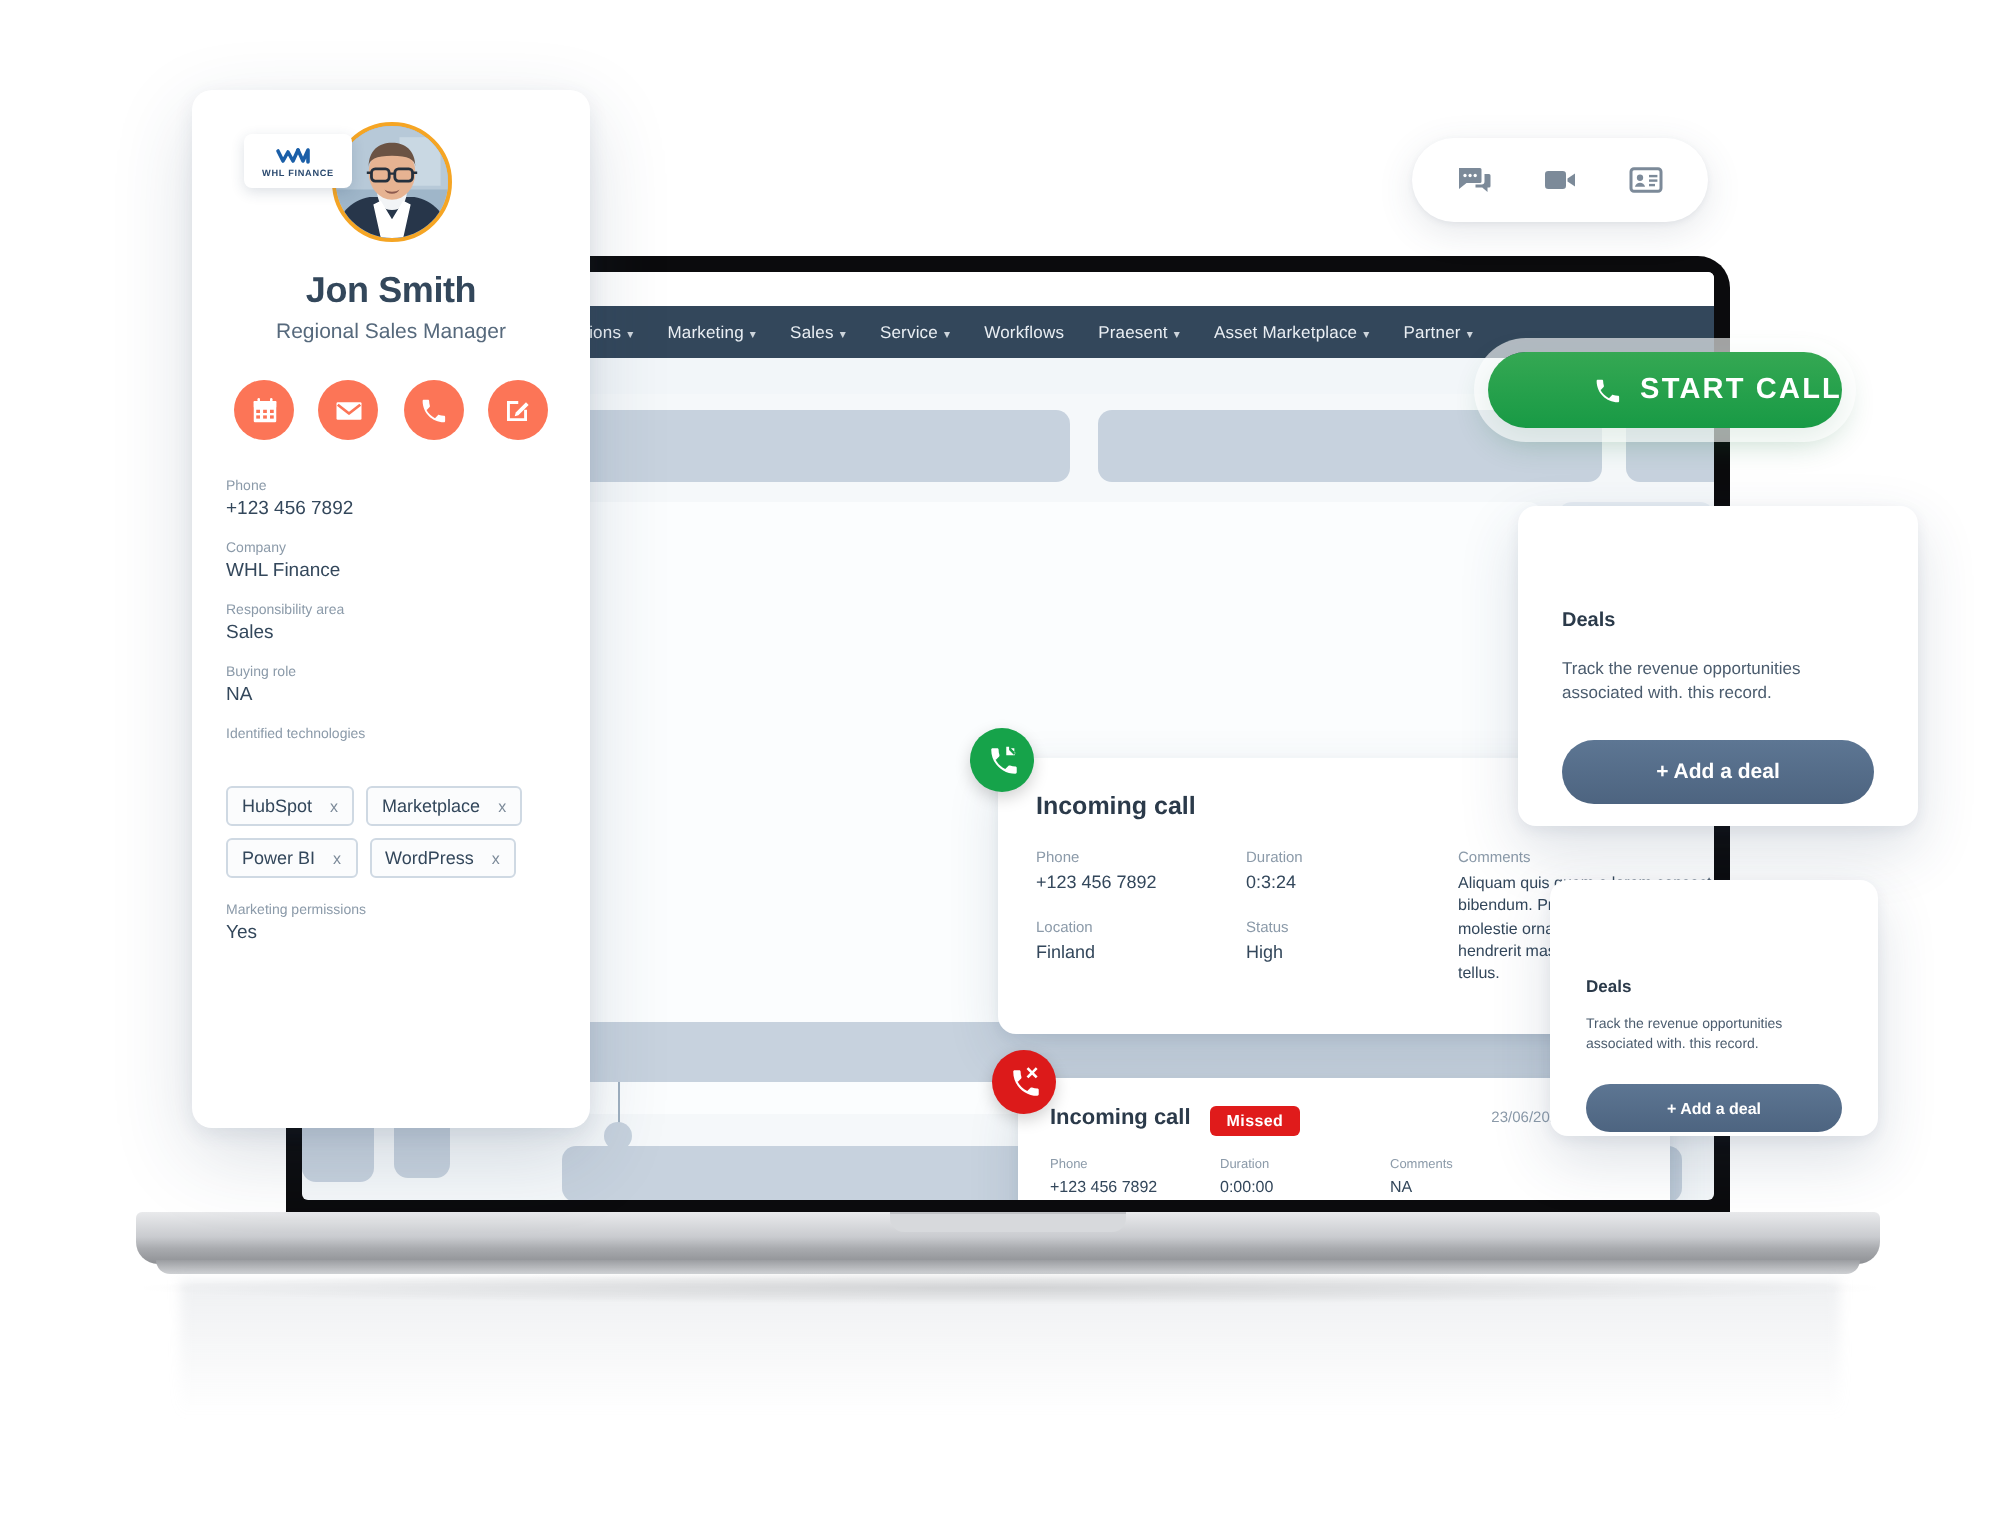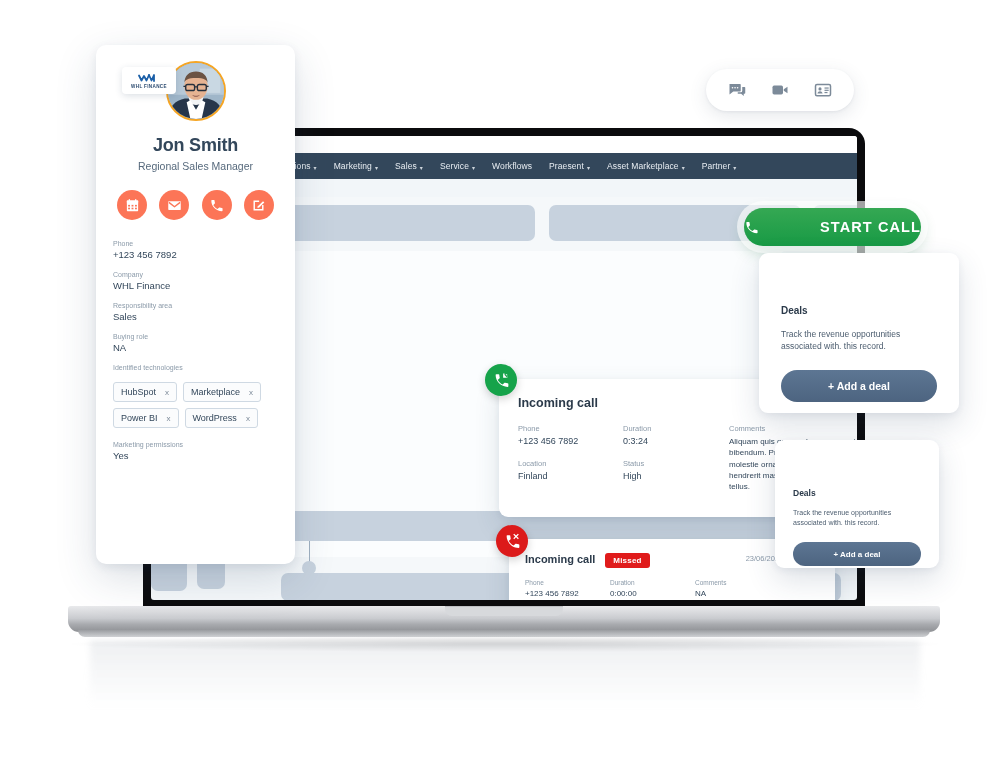--- a/index.html
+++ b/index.html
@@ -68,23 +68,23 @@
   .ph.white { background:#ffffff; border-radius:7px; }
   .stripe-band { position:absolute; left:0; width:100%; background:#eef3f7; }
   .connector { position:absolute; width:1px; background:#9fb0c0; }
   .conn-dot {
     position:absolute; width:14px; height:14px; border-radius:50%;
     background:#c7d2de;
   }
 
   
   .start-call {
-    position:absolute; left:744px; top:208px; width:177px; height:38px;
+    position:absolute; left:744px; top:176px; width:177px; height:38px;
     background: linear-gradient(180deg,#35a853 0%,#189a45 100%);
-    border-radius:20px; display:flex; align-items:center; justify-content:space-between;
+    border-radius:20px; display:flex; align-items:center; justify-content:flex-end;
     gap:9px; box-shadow:0 0 0 7px rgba(255,255,255,.62), 0 6px 16px rgba(20,110,55,.30);
     cursor:pointer;
   }
   .start-call .label {
     color:#fff; font-size:14.5px; font-weight:bold; letter-spacing:1.1px;
   }
   .phone-glyph { width:15px; height:15px; fill:#fff; }
 
   
   .icon-pill {
@@ -190,21 +190,21 @@
     width:30px; height:30px; border-radius:50%; background:#fc7557;
     display:flex; align-items:center; justify-content:center; cursor:pointer;
   }
   .act-svg { width:15px; height:15px; fill:#fff; }
 
   .details { margin-top:20px; }
   .d-row { margin-bottom:11px; }
   .d-label { font-size:7px; color:#8b9aa9; margin-bottom:2px; }
   .d-value { font-size:9.5px; color:#33475b; }
 
-  .tech-tags { display:flex; flex-wrap:wrap; gap:6px; margin-top:11px;align-items:flex-end; }
+  .tech-tags { display:flex; flex-wrap:wrap; gap:6px; margin-top:22px;align-items:flex-end; }
   .tag {
     display:flex; align-items:center; gap:9px;
     border:1px solid #cfd9e3; border-radius:3px; background:#fbfcfd;
     padding:4px 7px; font-size:9px; color:#33475b;
   }
   .tag-x { font-size:8px; color:#7c8a99; cursor:pointer; }
 </style>
 </head>
 <body>
 

